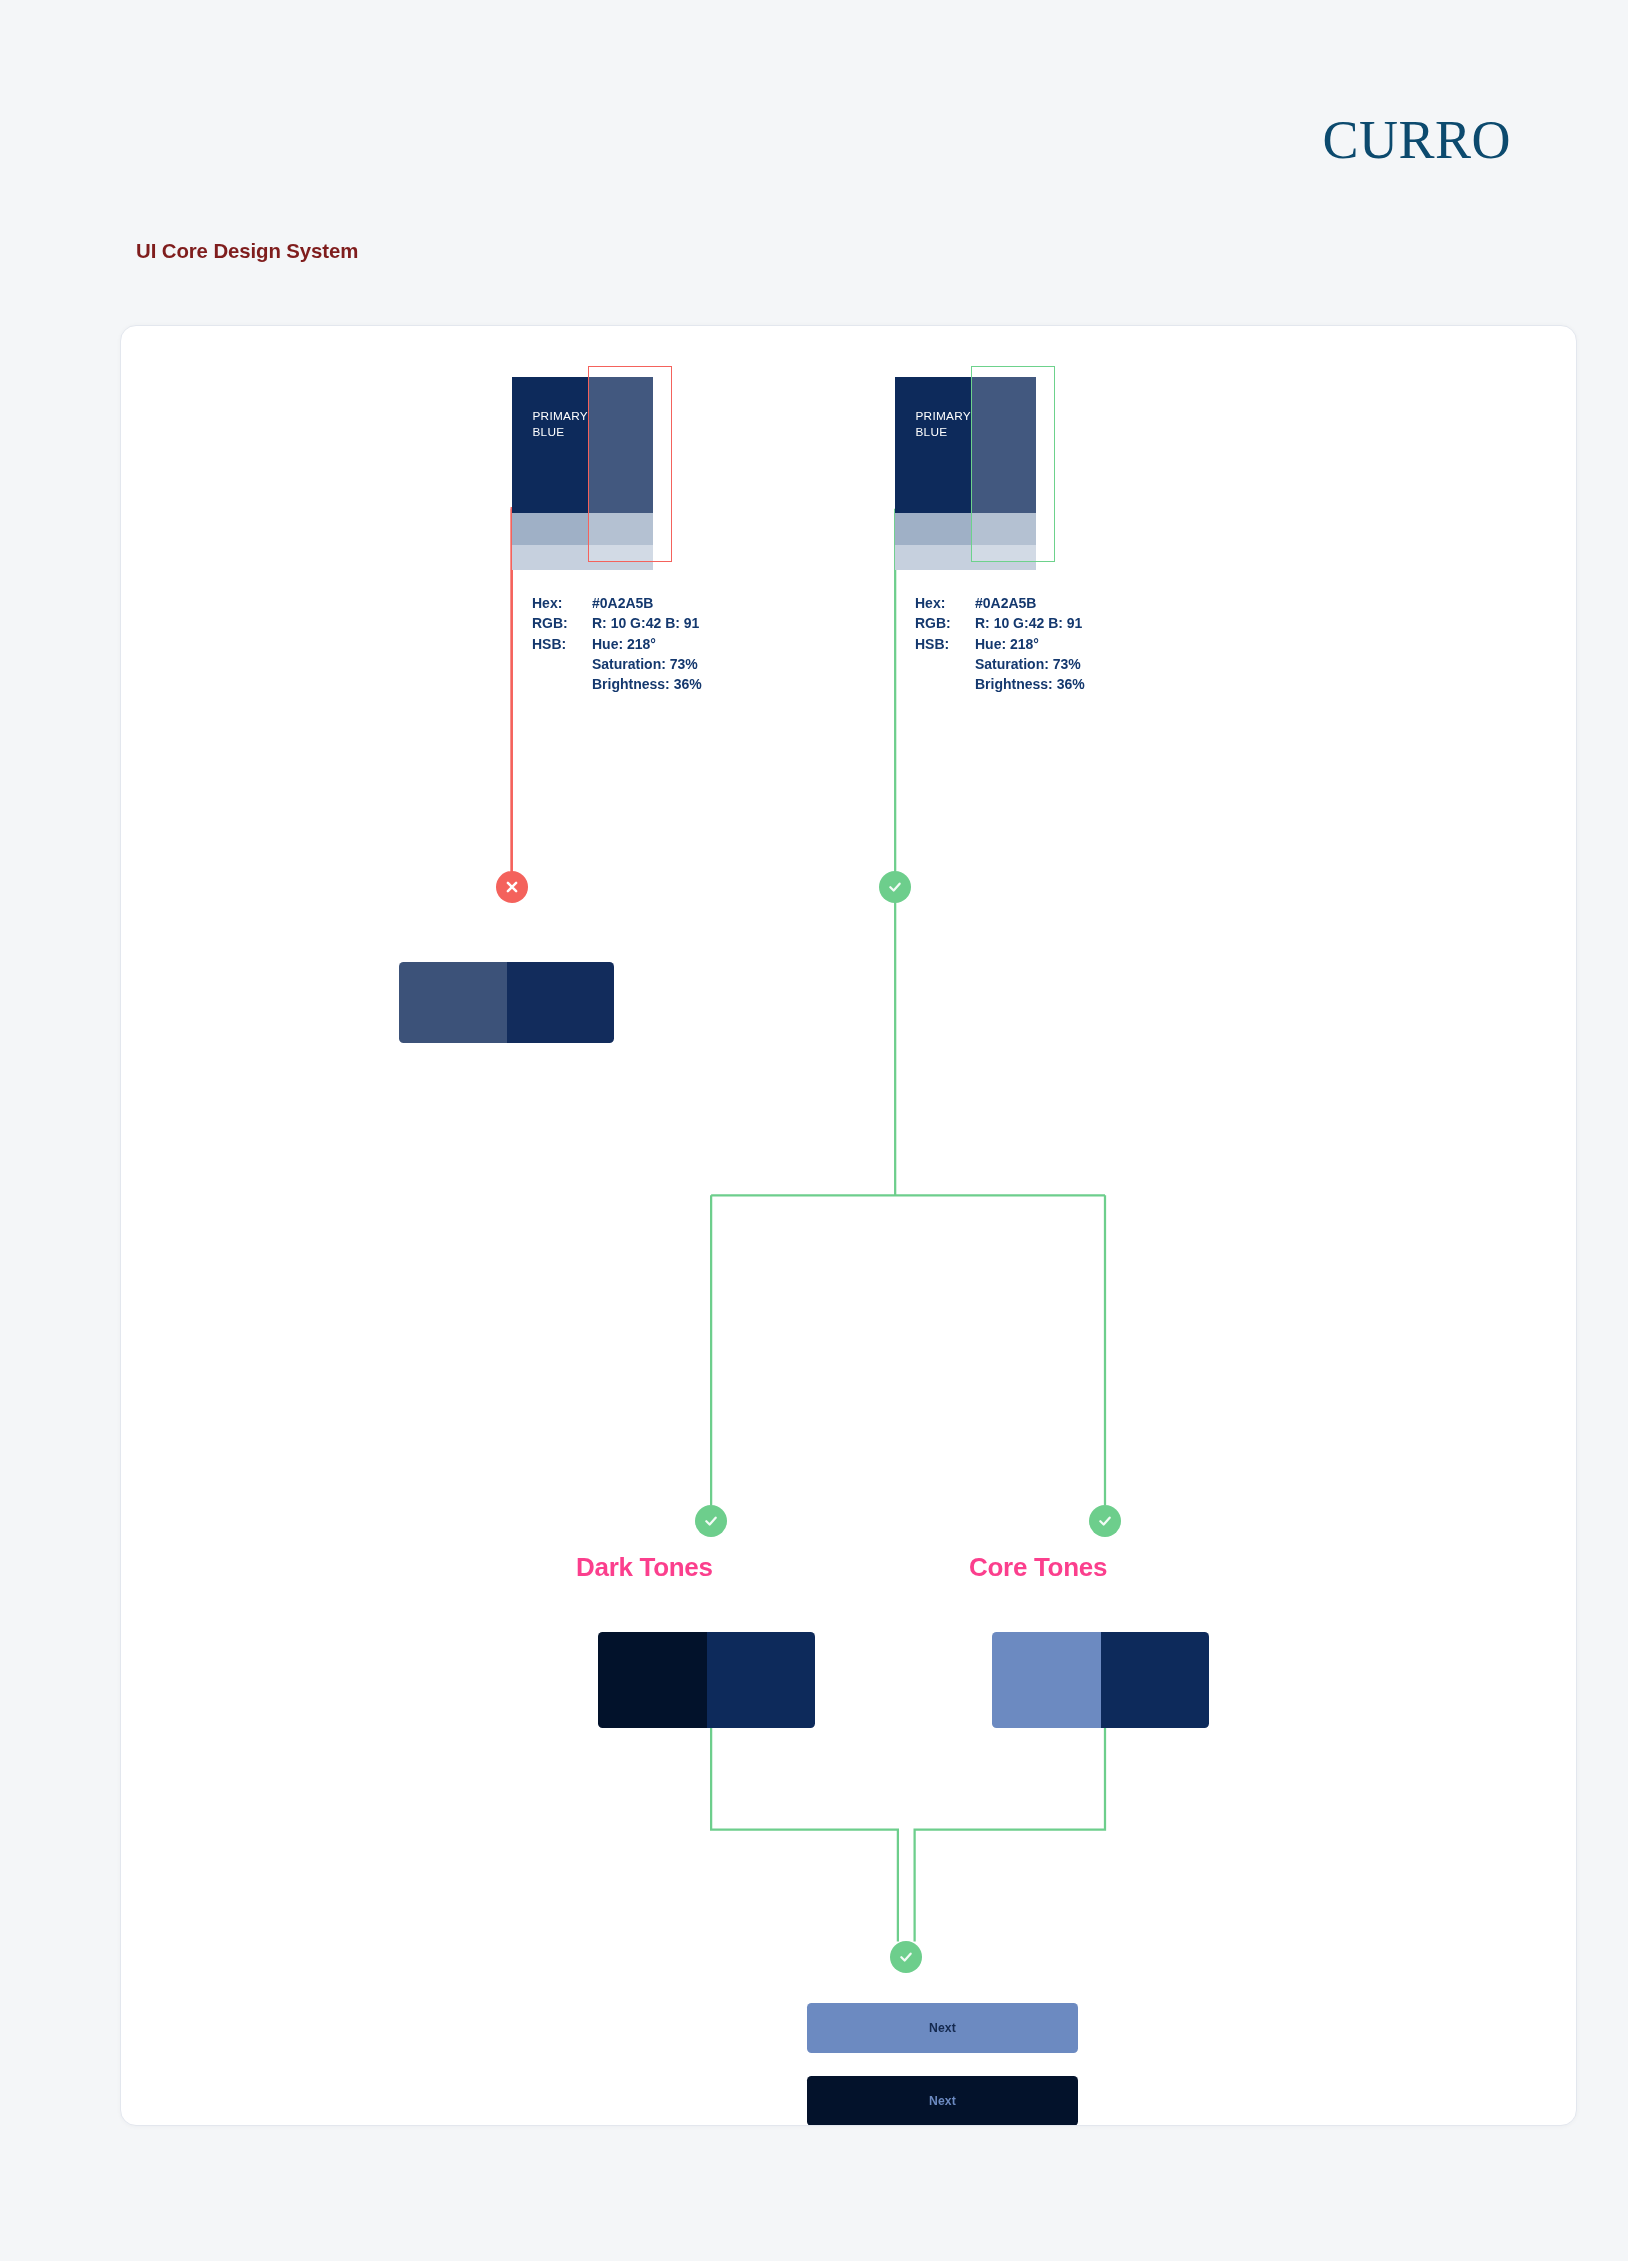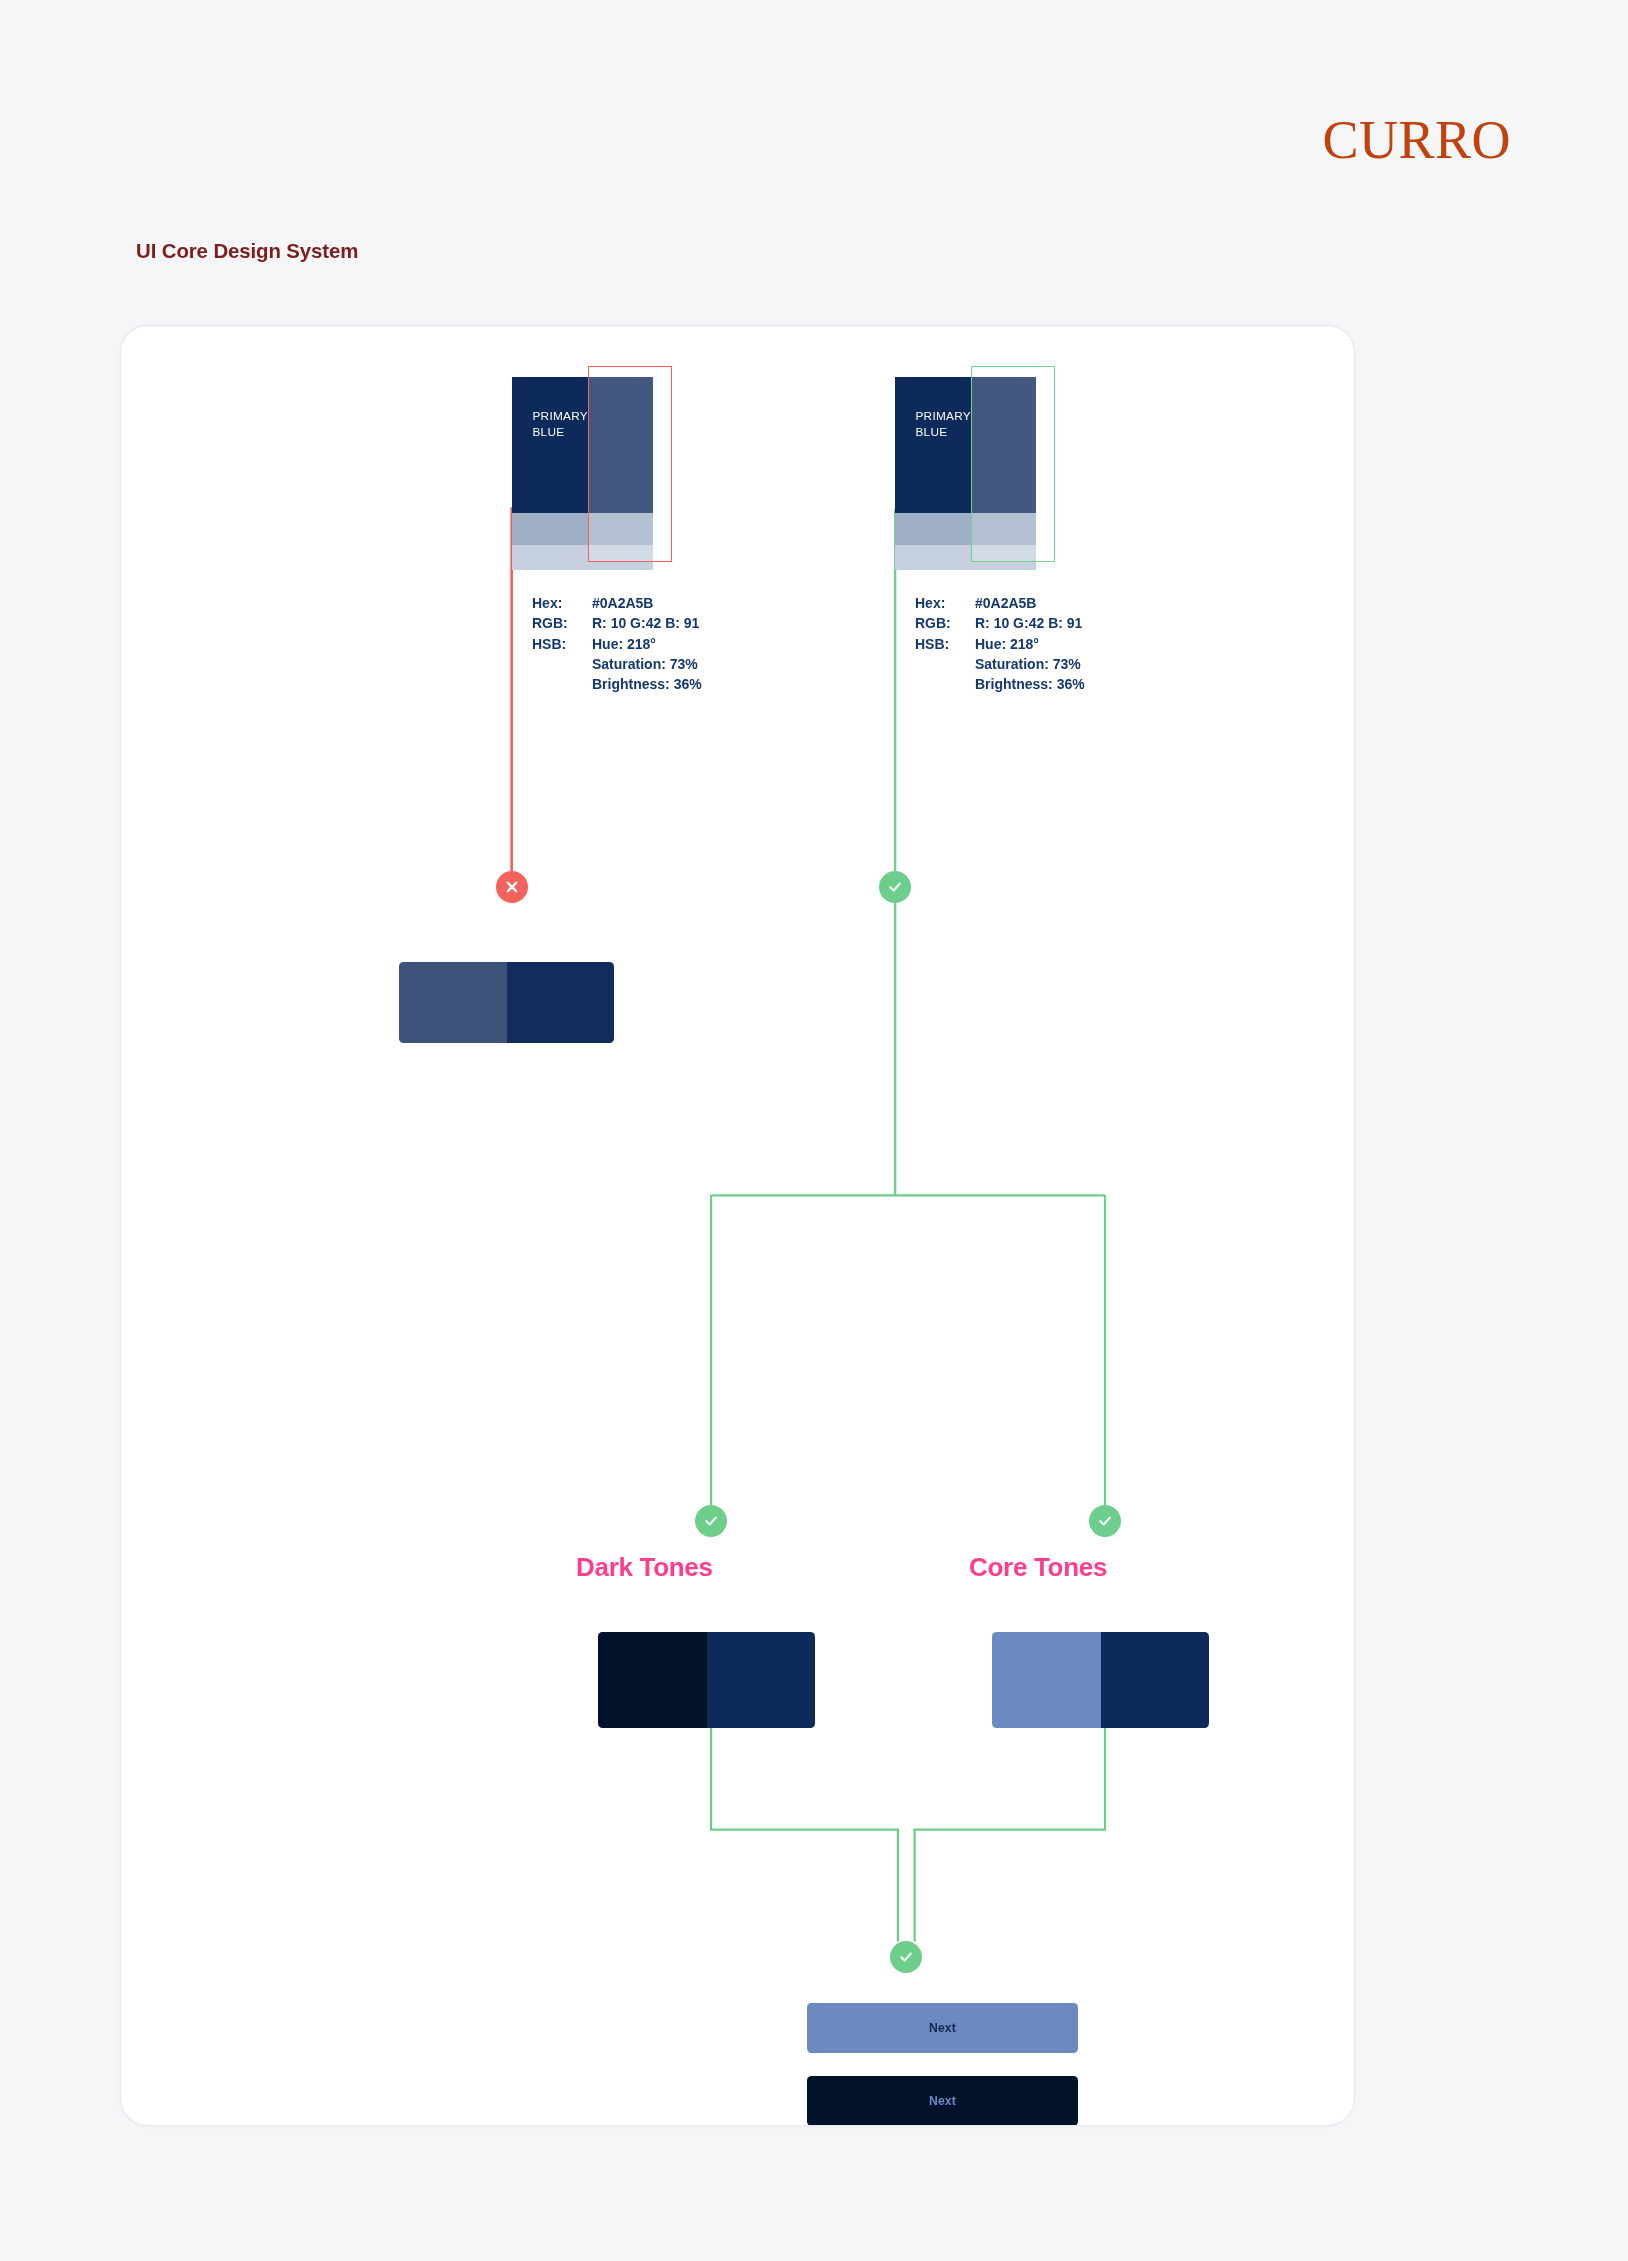--- a/index.html
+++ b/index.html
@@ -40,44 +40,44 @@
     white-space: nowrap;
   }
   .brand-logo {
     position: absolute;
     right: 0;
     top: 0px;
     font-family: "Liberation Serif", serif;
     font-size: 54px;
     font-weight: 400;
     letter-spacing: 0.5px;
-    color: #c2410c;
+    color: #0c4a6e;
     line-height: 1;
     white-space: nowrap;
   }
   .subtitle {
     position: absolute;
     left: 136px;
     top: 240px;
     font-size: 20.4px;
     font-weight: 700;
     color: #7f1d1d;
     letter-spacing: -0.1px;
     white-space: nowrap;
   }
 
   
   .canvas-card {
     position: absolute;
     left: 120px;
     top: 325px;
-    width: 1235px;
+    width: 1457px;
     height: 1801px;
     background: #ffffff;
-    border-radius: 28px;
+    border-radius: 16px;
     border: 0.5px solid #e3e7ee;
     box-shadow: 0 0.9px 4.5px rgba(30,40,70,0.035);
     overflow: hidden;
   }
 
   
   .connectors {
     position: absolute;
     left: 0; top: 0;
     width: 1457px;

